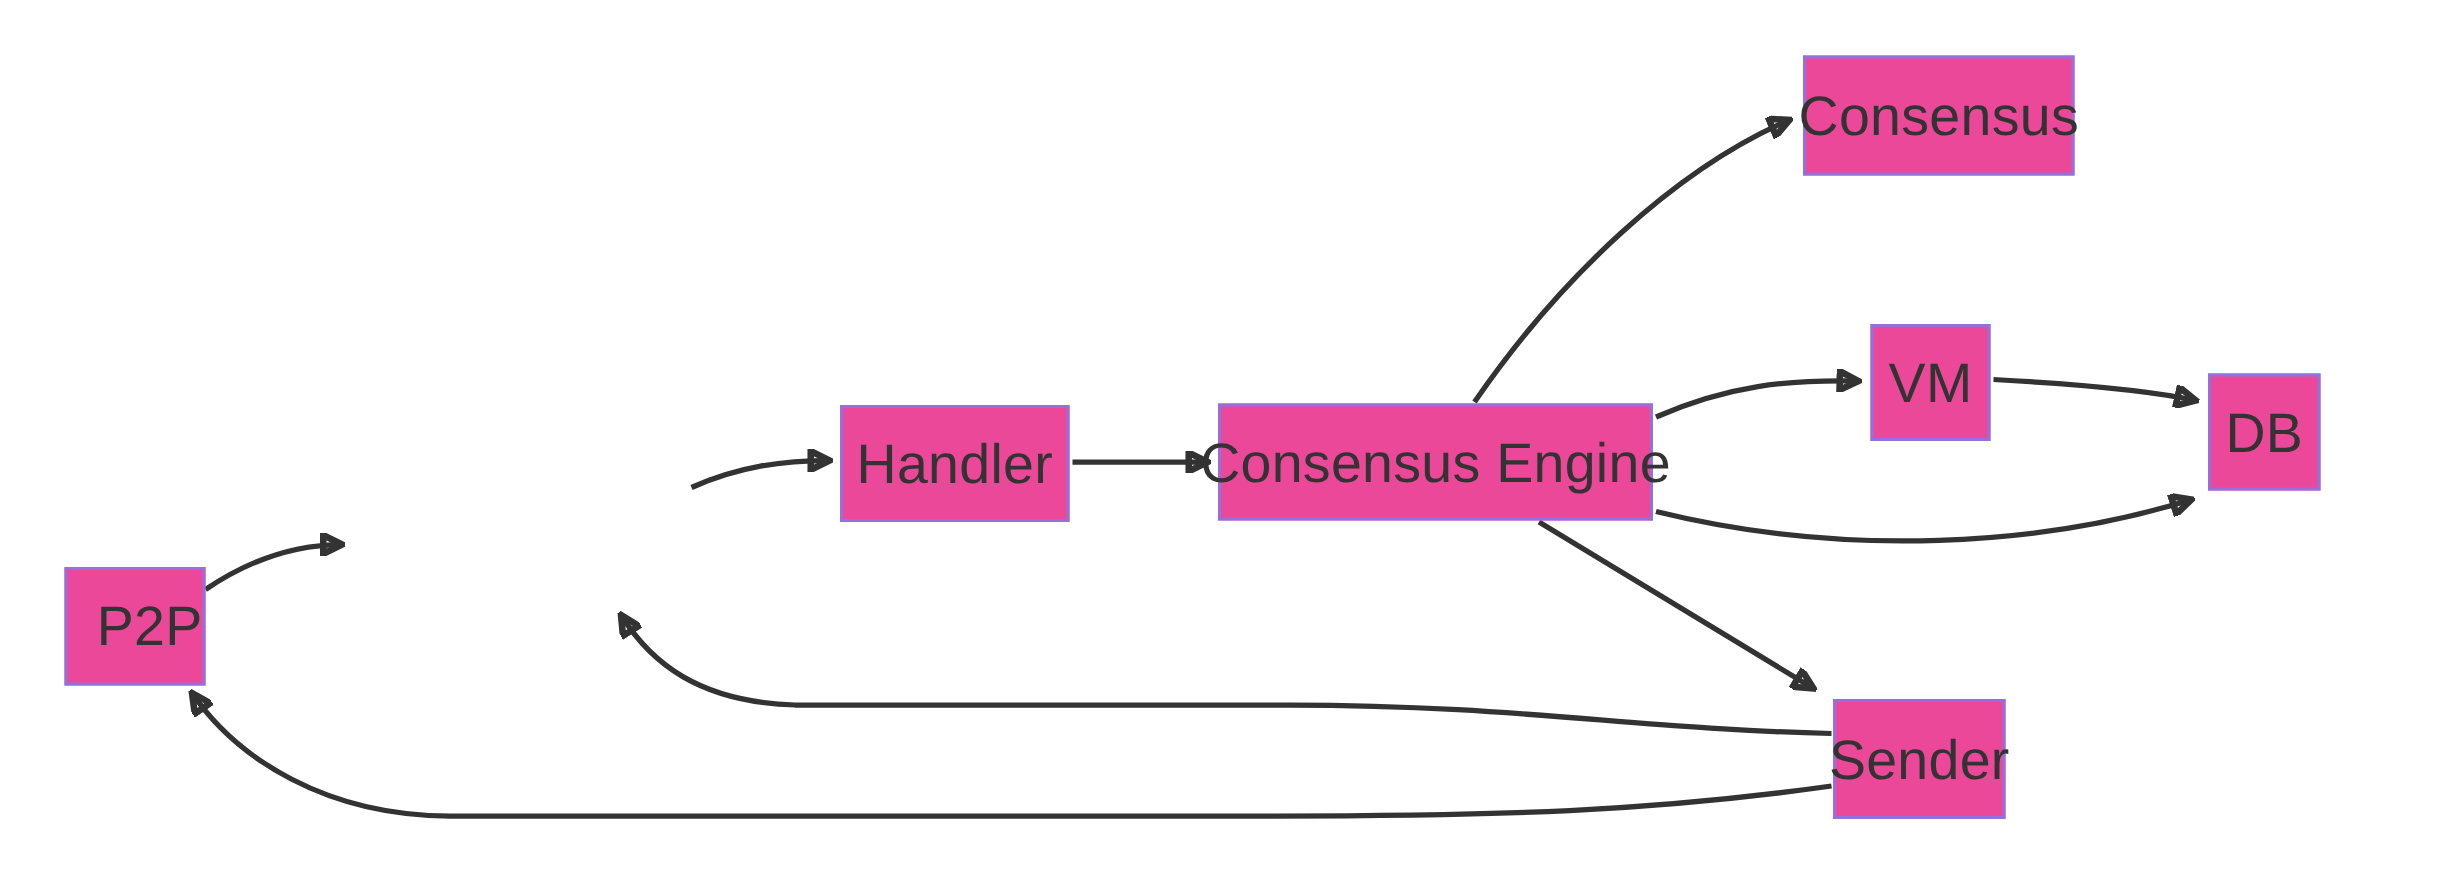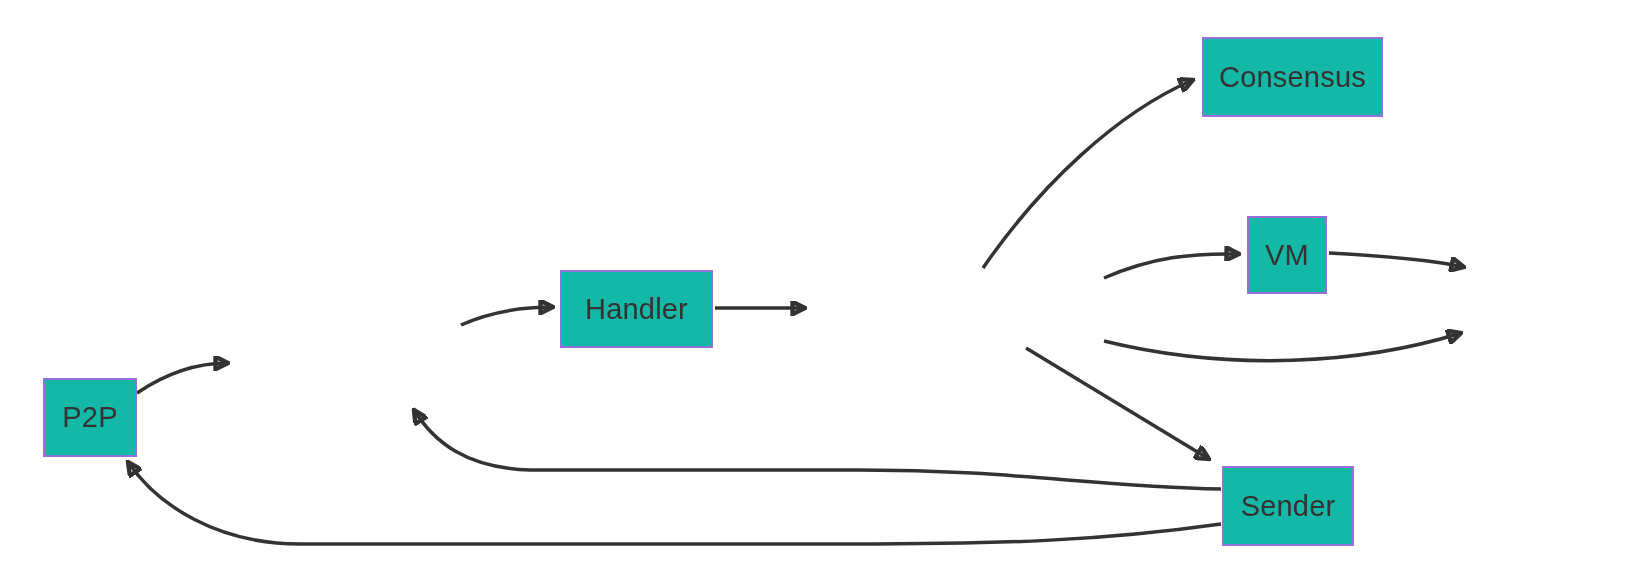--- a/index.html
+++ b/index.html
@@ -23,27 +23,27 @@
     height: 586px;
   }
   .edges path {
     fill: none;
     stroke: #333333;
     stroke-width: 3.5px;
   }
   .node {
     position: absolute;
     box-sizing: border-box;
-    background: #14b8a6;
+    background: #ec4899;
     border: 2px solid #9370db;
     color: #333333;
     display: flex;
     align-items: center;
     justify-content: center;
-    font-size: 29px;
+    font-size: 37px;
     line-height: 1;
     white-space: nowrap;
     letter-spacing: 0.2px;
   }
 </style>
 </head>
 <body>
 
 <div class="canvas">
 
@@ -58,36 +58,42 @@
     <path d="M 715,308 L 805,308" marker-end="url(#arrow)"></path>
     <path d="M 983,268 C 1040,185 1118,112 1193,80" marker-end="url(#arrow)"></path>
     <path d="M 1104,278 C 1152,257 1192,253 1239,254" marker-end="url(#arrow)"></path>
     <path d="M 1329,253 C 1385,256 1432,260 1464,267" marker-end="url(#arrow)"></path>
     <path d="M 1104,341 C 1230,372 1362,364 1461,333" marker-end="url(#arrow)"></path>
     <path d="M 1026,348 L 1209,459" marker-end="url(#arrow)"></path>
     <path d="M 1221,489 C 1090,486 1010,470 860,470 L 530,470 C 466,468 434,442 414,410" marker-end="url(#arrow)"></path>
     <path d="M 1221,524 C 1100,541 1000,544 850,544 L 300,544 C 218,544 158,506 128,462" marker-end="url(#arrow)"></path>
   </svg>
 
-  <div class="node" style="left:43px; top:378px; width:94px; height:79px;">
+  <div class="node" style="left:43px; top:378px; width:94px; height:79px;justify-content:flex-end;">
     <span>P2P</span>
   </div>
 
 
   <div class="node" style="left:560px; top:270px; width:153px; height:78px;">
     <span>Handler</span>
   </div>
 
+  <div class="node" style="left:812px; top:269px; width:290px; height:78px;">
+    <span>Consensus Engine</span>
+  </div>
 
   <div class="node" style="left:1202px; top:37px; width:181px; height:80px;">
     <span>Consensus</span>
   </div>
 
   <div class="node" style="left:1247px; top:216px; width:80px; height:78px;align-items:center;">
     <span>VM</span>
   </div>
 
+  <div class="node" style="left:1472px; top:249px; width:75px; height:78px;">
+    <span>DB</span>
+  </div>
 
-  <div class="node" style="left:1222px; top:466px; width:132px; height:80px;justify-content:center;">
+  <div class="node" style="left:1222px; top:466px; width:115px; height:80px;justify-content:center;">
     <span>Sender</span>
   </div>
 
 </div>
 
 </body></html>

